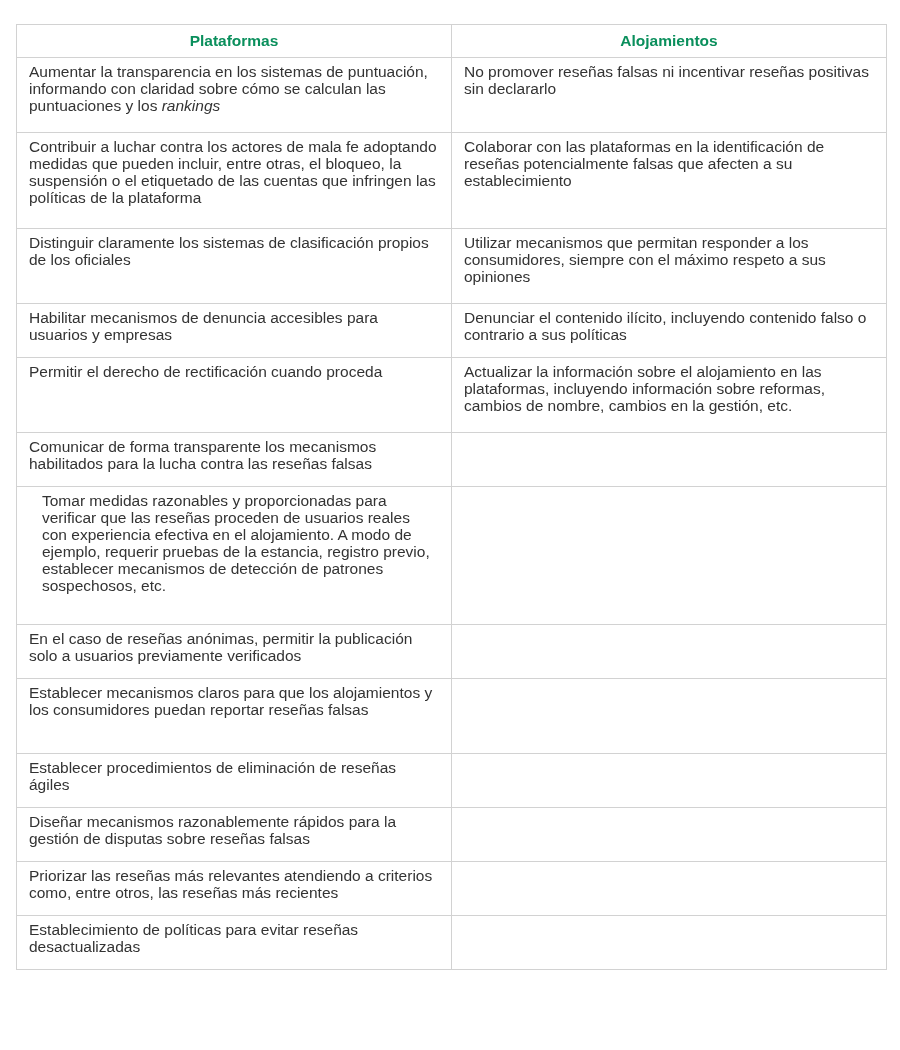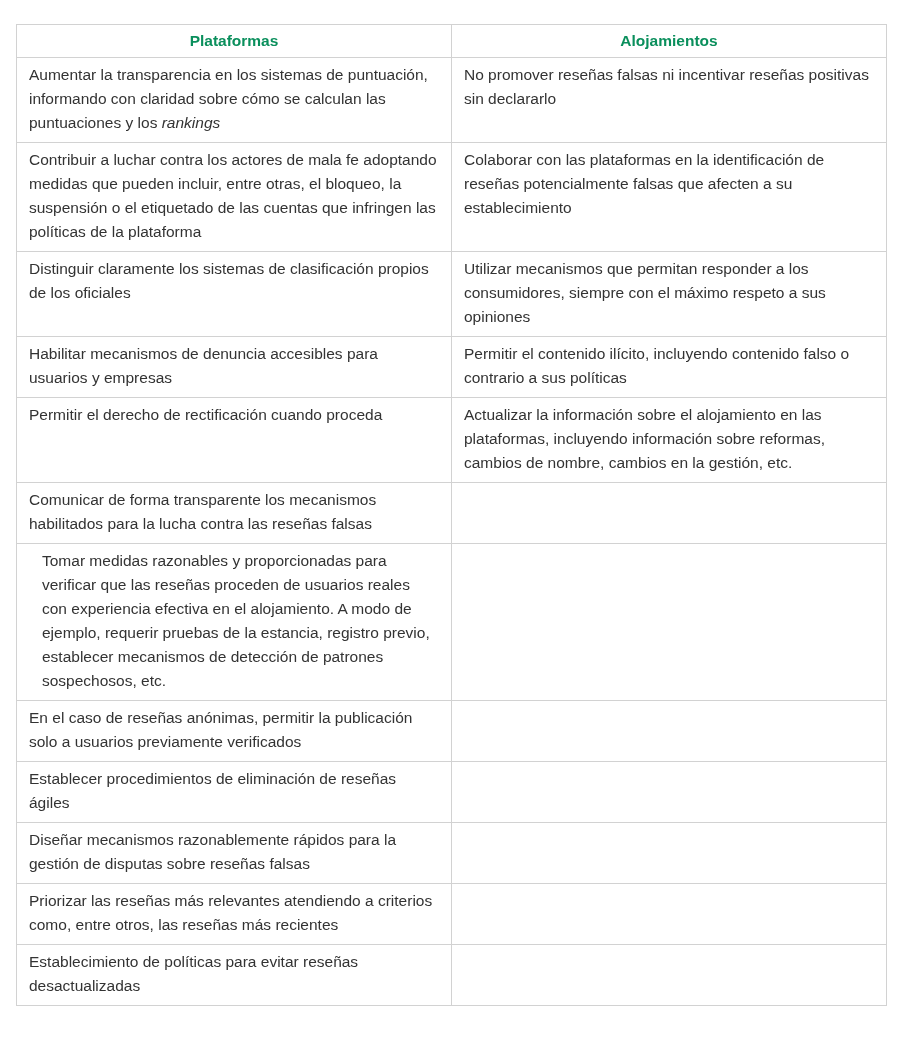--- a/index.html
+++ b/index.html
@@ -9,21 +9,21 @@
     border-collapse: collapse; table-layout: fixed;
     font-family: "Liberation Sans", sans-serif; font-size: 15.5px; color: #333333;
   }
   .tbl col.c1 { width: 435px; }
   .tbl col.c2 { width: 435px; }
   .tbl th, .tbl td { border: 1px solid #d2d2d2; vertical-align: top; }
   .tbl th {
     height: 32px; padding: 0; color: #0a8f5c; font-weight: bold; font-size: 15.5px;
     vertical-align: middle;
   }
-  .tbl td { padding: 5px 12px 7px 12px; line-height: 24px; }
+  .tbl td { padding: 5px 12px 7px 12px; line-height: 17px; }
   .tbl td.r-2 { height: 41px; }
   .tbl td.r-3 { height: 62px; }
   .tbl td.r-4 { height: 83px; margin-left: 16px; }
   .tbl td.r-6 { height: 125px; padding-left: 25px; }
   em { font-style: italic; }
 </style>
 </head>
 <body>
 
 <table class="tbl">
@@ -45,37 +45,41 @@
       <tr>
         <td class="r-4"><span>Contribuir a luchar contra los actores de mala fe adoptando medidas que pueden incluir, entre otras, el bloqueo, la suspensión o el etiquetado de las cuentas que infringen las políticas de la plataforma</span></td>
         <td class="r-4"><span>Colaborar con las plataformas en la identificación de reseñas potencialmente falsas que afecten a su establecimiento</span></td>
       </tr>
       <tr>
         <td class="r-3"><span>Distinguir claramente los sistemas de clasificación propios de los oficiales</span></td>
         <td class="r-3"><span>Utilizar mecanismos que permitan responder a los consumidores, siempre con el máximo respeto a sus opiniones</span></td>
       </tr>
       <tr>
         <td class="r-2"><span>Habilitar mecanismos de denuncia accesibles para usuarios y empresas</span></td>
-        <td class="r-2"><span>Permitir el contenido ilícito, incluyendo contenido falso o contrario a sus políticas</span></td>
+        <td class="r-2"><span>Denunciar el contenido ilícito, incluyendo contenido falso o contrario a sus políticas</span></td>
       </tr>
       <tr>
         <td class="r-3"><span>Permitir el derecho de rectificación cuando proceda</span></td>
         <td class="r-3"><span>Actualizar la información sobre el alojamiento en las plataformas, incluyendo información sobre reformas, cambios de nombre, cambios en la gestión, etc.</span></td>
       </tr>
       <tr>
         <td class="r-2"><span>Comunicar de forma transparente los mecanismos habilitados para la lucha contra las reseñas falsas</span></td>
         <td class="r-2"><span></span></td>
       </tr>
       <tr>
         <td class="r-6"><span>Tomar medidas razonables y proporcionadas para verificar que las reseñas proceden de usuarios reales con experiencia efectiva en el alojamiento. A modo de ejemplo, requerir pruebas de la estancia, registro previo, establecer mecanismos de detección de patrones sospechosos, etc.</span></td>
         <td class="r-6"><span></span></td>
       </tr>
       <tr>
         <td class="r-2"><span>En el caso de reseñas anónimas, permitir la publicación solo a usuarios previamente verificados</span></td>
         <td class="r-2"><span></span></td>
+      </tr>
+      <tr>
+        <td class="r-3"><span>Establecer mecanismos claros para que los alojamientos y los consumidores puedan reportar reseñas falsas</span></td>
+        <td class="r-3"><span></span></td>
       </tr>
       <tr>
         <td class="r-2"><span>Establecer procedimientos de eliminación de reseñas ágiles</span></td>
         <td class="r-2"><span></span></td>
       </tr>
       <tr>
         <td class="r-2"><span>Diseñar mecanismos razonablemente rápidos para la gestión de disputas sobre reseñas falsas</span></td>
         <td class="r-2"><span></span></td>
       </tr>
       <tr>

